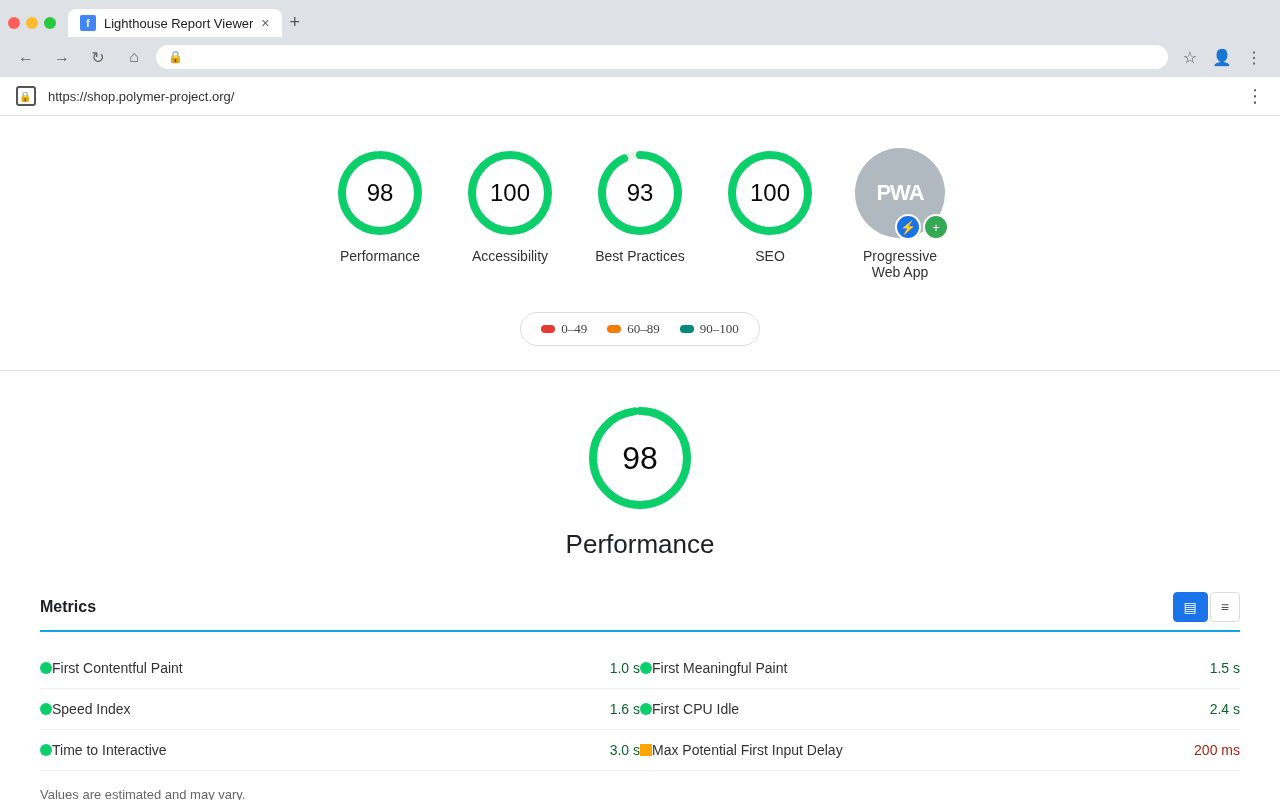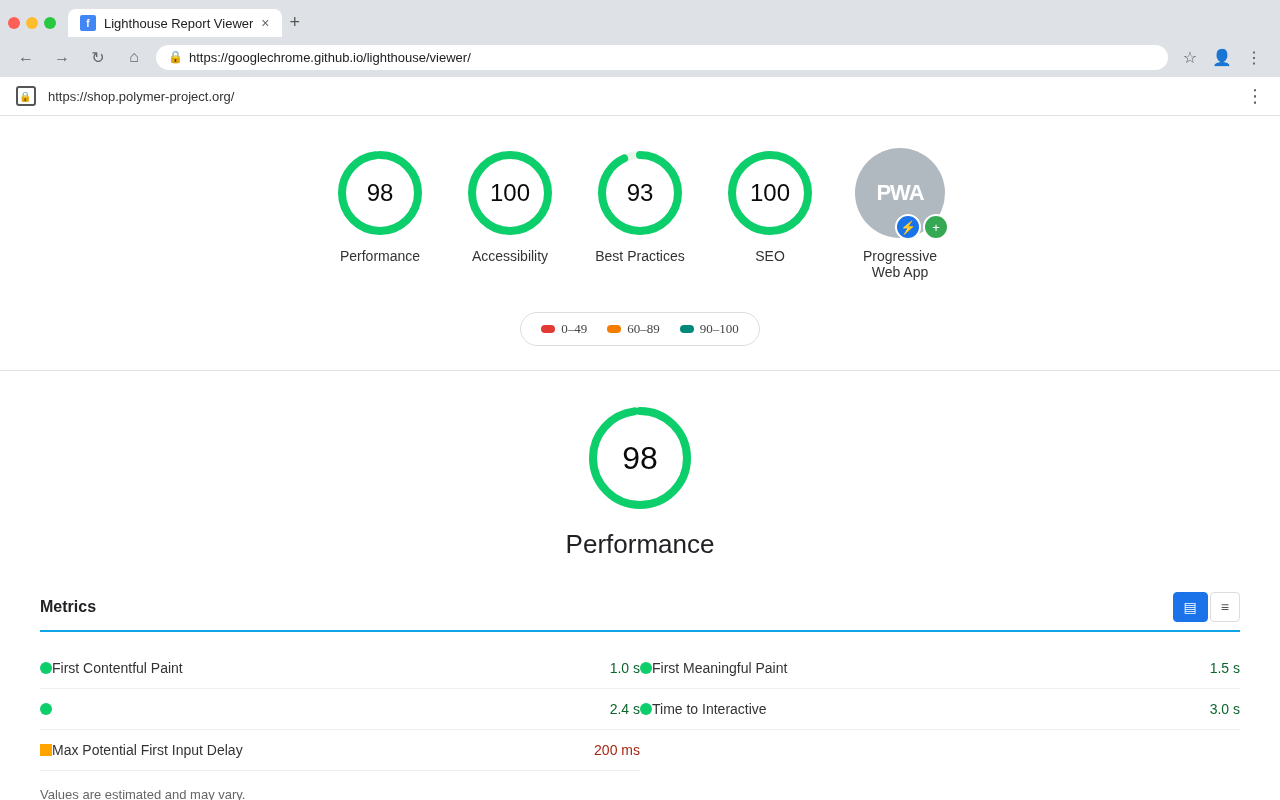--- a/index.html
+++ b/index.html
@@ -107,21 +107,20 @@
       <button class="new-tab">+</button>
     </div>
   </div>
   <div class="address-bar-row">
     <button class="nav-btn">←</button>
     <button class="nav-btn">→</button>
     <button class="nav-btn">↻</button>
     <button class="nav-btn">⌂</button>
     <div class="address-bar">
       <span class="address-lock">🔒</span>
-      <span class="address-text">https://googlechrome.github.io/lighthouse/viewer/</span>
     </div>
     <div class="toolbar-icons">
       <button class="toolbar-icon">☆</button>
       <button class="toolbar-icon">👤</button>
       <button class="toolbar-icon">⋮</button>
     </div>
   </div>
 </div>
 
 <div class="page-header">
@@ -247,23 +246,29 @@
           <span class="metric-name">First Contentful Paint</span>
           <span class="metric-value">1.0 s</span>
         </div>
 
         <div class="metric-row">
           <div class="metric-dot metric-dot-green"></div>
           <span class="metric-name">First Meaningful Paint</span>
           <span class="metric-value">1.5 s</span>
         </div>
 
-
-        <div class="metric-row">
-          <div class="metric-dot metric-dot-green"></div>
+        <div class="metric-row">
+          <div class="metric-dot metric-dot-green"></div>
+          <span class="metric-name">Speed Index</span>
+          <span class="metric-value">1.6 s</span>
+        </div>
+
+        <div class="metric-row">
+          <div class="metric-dot metric-dot-green"></div>
+          <span class="metric-name">First CPU Idle</span>
           <span class="metric-value">2.4 s</span>
         </div>
 
         <div class="metric-row">
           <div class="metric-dot metric-dot-green"></div>
           <span class="metric-name">Time to Interactive</span>
           <span class="metric-value">3.0 s</span>
         </div>
 
         <div class="metric-row">

